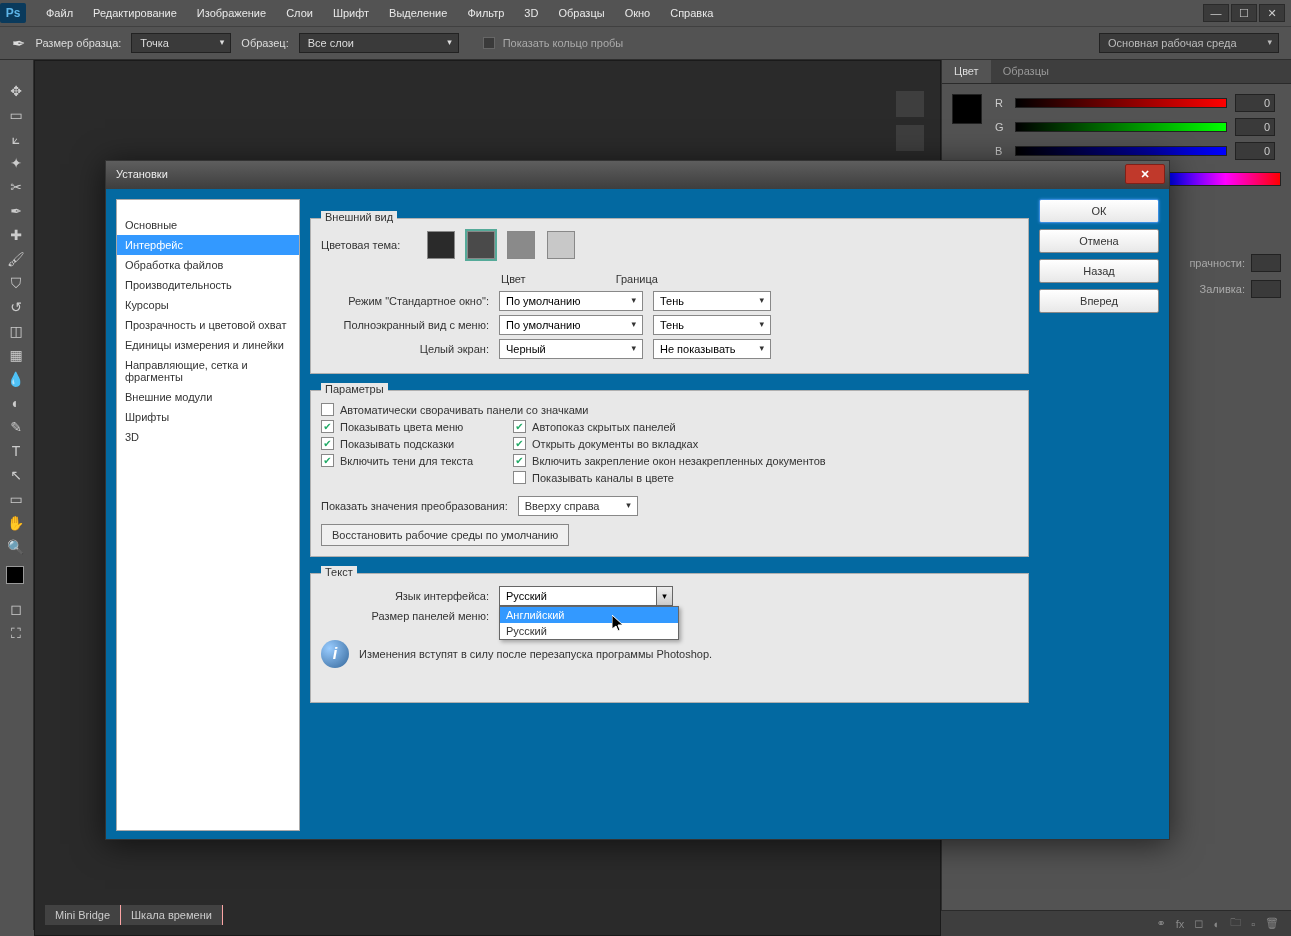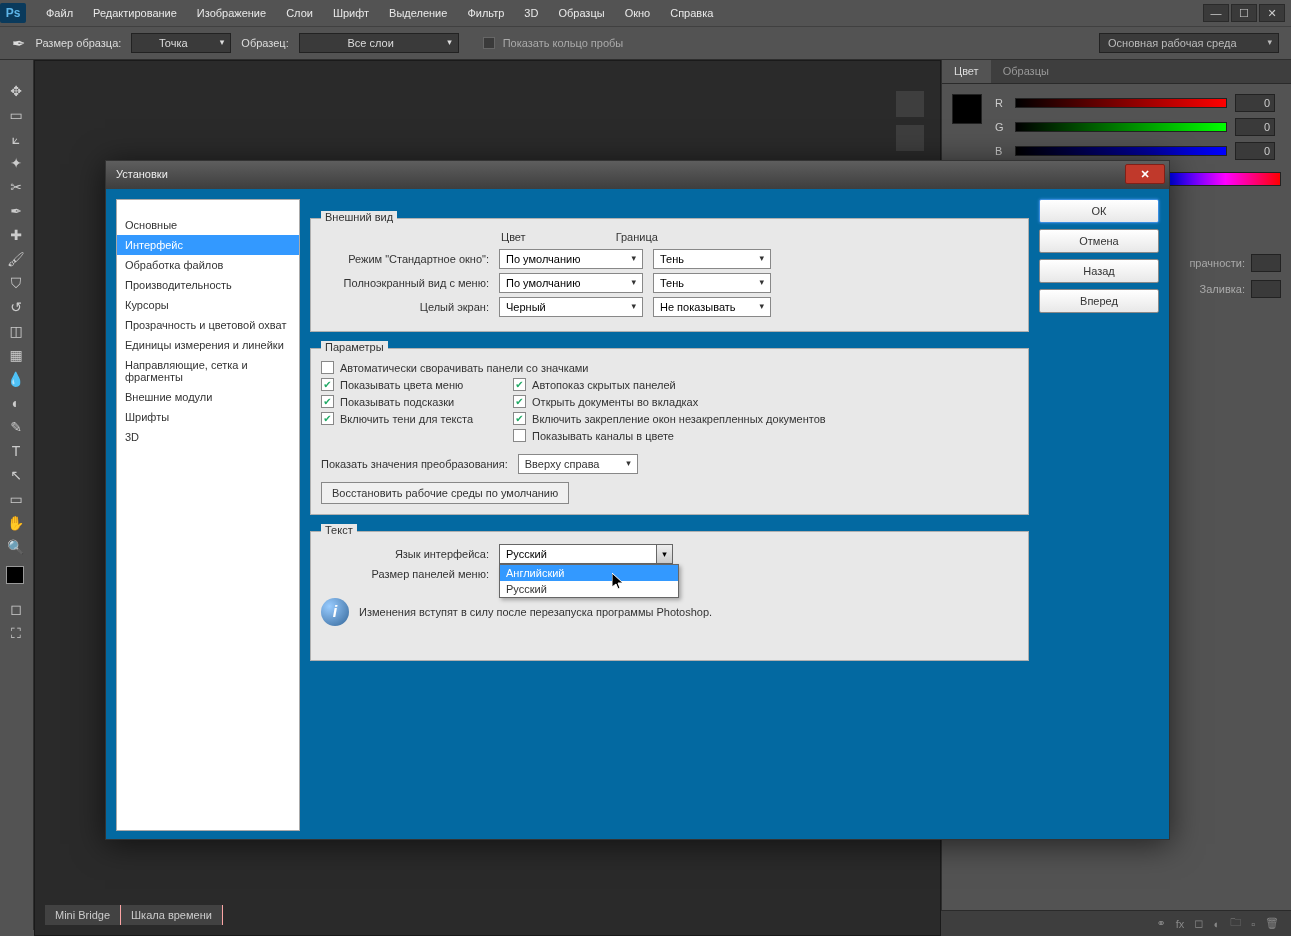--- a/index.html
+++ b/index.html
@@ -7,21 +7,21 @@
 
 
 .menubar { background: #535353; height: 26px; display: flex; align-items: center; color: #eaeaea; }
 .ps-logo { width: 26px; height: 20px; background: #0a3a5c; color: #5db5e8; display: flex; align-items: center; justify-content: center; font-weight: bold; font-size: 12px; border-radius: 2px; margin-right: 10px; }
 .menubar-item { padding: 4px 10px; cursor: default; }
 .window-controls { position: absolute; right: 6px; top: 4px; display: flex; gap: 2px; }
 .win-btn { width: 26px; height: 18px; background: #3a3a3a; color: #ccc; display: flex; align-items: center; justify-content: center; border: 1px solid #2a2a2a; }
 
 
 .optionsbar { background: #535353; height: 34px; border-top: 1px solid #404040; border-bottom: 1px solid #2e2e2e; display: flex; align-items: center; padding: 0 12px; color: #ddd; gap: 10px; position: relative; }
-.optionsbar .dropdown-dark { background: #3a3a3a; border: 1px solid #222; color: #ddd; padding: 3px 24px 3px 8px; position: relative; min-width: 100px; text-align: center; }
+.optionsbar .dropdown-dark { background: #3a3a3a; border: 1px solid #222; color: #ddd; padding: 3px 24px 3px 8px; position: relative; min-width: 100px; }
 .optionsbar .dropdown-dark::after { content: "▾"; position: absolute; right: 6px; top: 3px; font-size: 9px; }
 .options-checkbox { width: 12px; height: 12px; border: 1px solid #666; background: #3a3a3a; display: inline-block; margin-right: 4px; }
 .workspace-dd { position: absolute; right: 12px; background: #3a3a3a; border: 1px solid #222; color: #bbb; padding: 3px 24px 3px 8px; min-width: 180px; }
 .workspace-dd::after { content: "▾"; position: absolute; right: 6px; top: 3px; font-size: 9px; }
 
 
 .toolbar { position: absolute; left: 0; top: 60px; width: 34px; background: #535353; border-right: 1px solid #2e2e2e; display: flex; flex-direction: column; padding: 20px 4px 4px 4px; gap: 2px; height: 870px; }
 .tool-btn { width: 24px; height: 22px; display: flex; align-items: center; justify-content: center; color: #ccc; font-size: 14px; }
 .swatch-fg { width: 18px; height: 18px; background: #000; border: 1px solid #999; margin-top: 6px; margin-left: 2px; }
 
@@ -252,20 +252,27 @@
       <div class="cat-item">Направляющие, сетка и фрагменты</div>
       <div class="cat-item">Внешние модули</div>
       <div class="cat-item">Шрифты</div>
       <div class="cat-item">3D</div>
     </div>
 
     <div class="settings-col">
 
       <div class="fieldset">
         <div class="fieldset-legend">Внешний вид</div>
+        <div class="theme-row">
+          <span class="theme-label">Цветовая тема:</span>
+          <div class="theme-sw t1"></div>
+          <div class="theme-sw t2 sel"></div>
+          <div class="theme-sw t3"></div>
+          <div class="theme-sw t4"></div>
+        </div>
         <div class="cols-header">
           <span>Цвет</span>
           <span>Граница</span>
         </div>
         <div class="form-row">
           <span class="lbl">Режим "Стандартное окно":</span>
           <div class="light-dd">По умолчанию</div>
           <div class="light-dd sm">Тень</div>
         </div>
         <div class="form-row">

